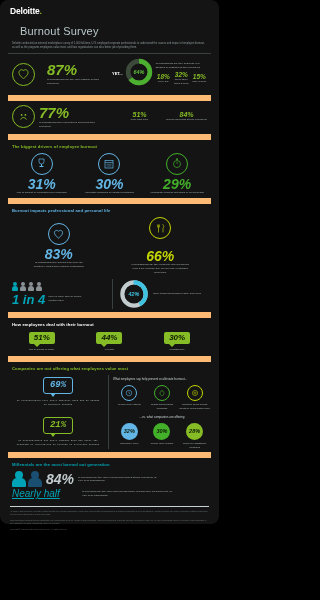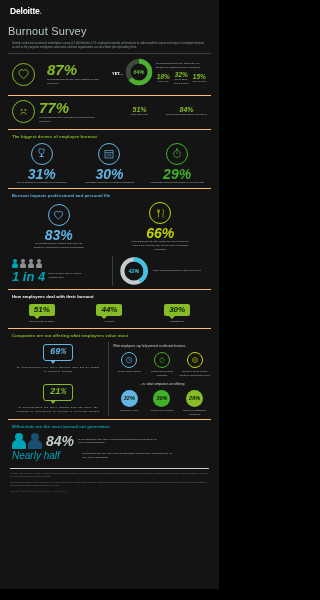--- a/index.html
+++ b/index.html
@@ -1,26 +1,26 @@
 <!DOCTYPE html>
 <html><head>
 <meta charset="utf-8">
 <style>
   html,body{margin:0;padding:0;background:#000;}
   body{width:219px;height:600px;overflow:hidden;font-family:"Liberation Sans",sans-serif;color:#fff;}
-  .page{position:relative;width:219px;height:589px;background:#141414;}
+  .page{position:relative;width:219px;height:524px;background:#141414;border-radius:8px;}
 
   .hdr{padding:6px 10px 0 10px;}
   .logo{font-size:8.5px;font-weight:bold;letter-spacing:-.2px;color:#fff;}
   .logo i{color:#86bc25;font-style:normal;}
-  .title{font-size:11px;color:#b9c7c9;margin:9px 0 5px 8px;letter-spacing:.2px;}
+  .title{font-size:11px;color:#b9c7c9;margin:9px 0 5px 20px;letter-spacing:.2px;}
 
   .intro{font-size:2.6px;line-height:1.55;color:#8e9a9c;padding:0 12px 3px 12px;}
 
-  .sect{border-top:1px solid #fdba74;margin:0 8px;}
+  .sect{border-top:6px solid #fdba74;margin:0 8px;}
   .sect.nb{border-top:none;}
   .shead{font-size:4.2px;font-weight:bold;padding:4px 4px 2px 4px;letter-spacing:.1px;}
   .g{color:#86bc25;} .b{color:#62b5e5;} .t{color:#43b02a;} .lt{color:#00a3b5;}
   .w{color:#fff;} .gray{color:#9aa6a8;}
 
   .row{display:flex;align-items:center;}
   .jsb{justify-content:space-between;} .ja{justify-content:space-around;}
   .col{display:flex;flex-direction:column;align-items:center;}
 
   .pct-lg{font-size:15px;font-weight:bold;font-style:italic;line-height:1;color:#86bc25;}
@@ -196,21 +196,21 @@
       </div>
       <div class="col" style="width:33%;">
         <div class="ring oy" style="width:20px;height:20px;">
           <svg width="9" height="11" viewBox="0 0 18 22">
             <line x1="5" y1="3" x2="5" y2="19" stroke="#c4d600" stroke-width="1.3"></line>
             <line x1="3" y1="3" x2="3" y2="9" stroke="#c4d600" stroke-width="1.1"></line>
             <line x1="7" y1="3" x2="7" y2="9" stroke="#c4d600" stroke-width="1.1"></line>
             <path d="M13 3c2 0 2.5 2 2.5 4s-1 3-1.5 3v9" fill="none" stroke="#c4d600" stroke-width="1.3"></path>
           </svg>
         </div>
-        <div class="pct-md" style="color:#c4d600;margin-top:2px;">66%</div>
+        <div class="pct-md" style="color:#c4d600;margin-top:10px;">66%</div>
         <div class="cap" style="max-width:62px;">of professionals say they frequently skip at least one meal a day because they are too busy or stressed about work</div>
       </div>
     </div>
 
     <div class="row" style="margin-top:4px;align-items:center;">
       <div style="width:100px;padding-left:4px;">
         <div class="row" style="gap:2px;">
           <div class="person">
               <div class="h" style="background:#00a3b5;"></div>
               <div class="b2" style="background:#00a3b5;"></div>
@@ -340,21 +340,21 @@
           </div>
         <div class="mill">
             <div class="h" style="background:#1b4f72;"></div>
             <div class="b2" style="background:#1b4f72;"></div>
           </div>
       </div>
       <div class="pct-lg" style="color:#c2ccce;margin-left:4px;font-size:14px;">84%</div>
       <div class="cap l" style="margin-left:4px;flex:1;max-width:82px;">of millennials say they have experienced burnout at their current job vs. 77% of all professionals</div>
     </div>
     <div class="row" style="margin-top:1px;align-items:center;padding-left:4px;">
-      <div style="font-size:10px;font-style:italic;color:#00a3b5;width:60px;">Nearly half</div>
+      <div style="font-size:10px;font-style:italic;color:#00a3b5;width:60px;text-decoration:underline;">Nearly half</div>
       <div class="cap l" style="margin-left:10px;flex:1;max-width:92px;">of millennials say they have left a job specifically because they felt burned out, vs. 42% of all respondents</div>
     </div>
   </div>
 
   <div class="ft">
     <div class="ftt">As used in this document, "Deloitte" means Deloitte LLP and its subsidiaries. Please see www.deloitte.com/us/about for a detailed description of our legal structure. Certain services may not be available to attest clients under the rules and regulations of public accounting.</div>
     <div class="ftt" style="margin-top:2px;">This publication contains general information only and Deloitte is not, by means of this publication, rendering accounting, business, financial, investment, legal, tax, or other professional advice or services. This publication is not a substitute for such professional advice or services.</div>
     <div class="cpy">Copyright © 2015 Deloitte Development LLC. All rights reserved.</div>
   </div>
 

